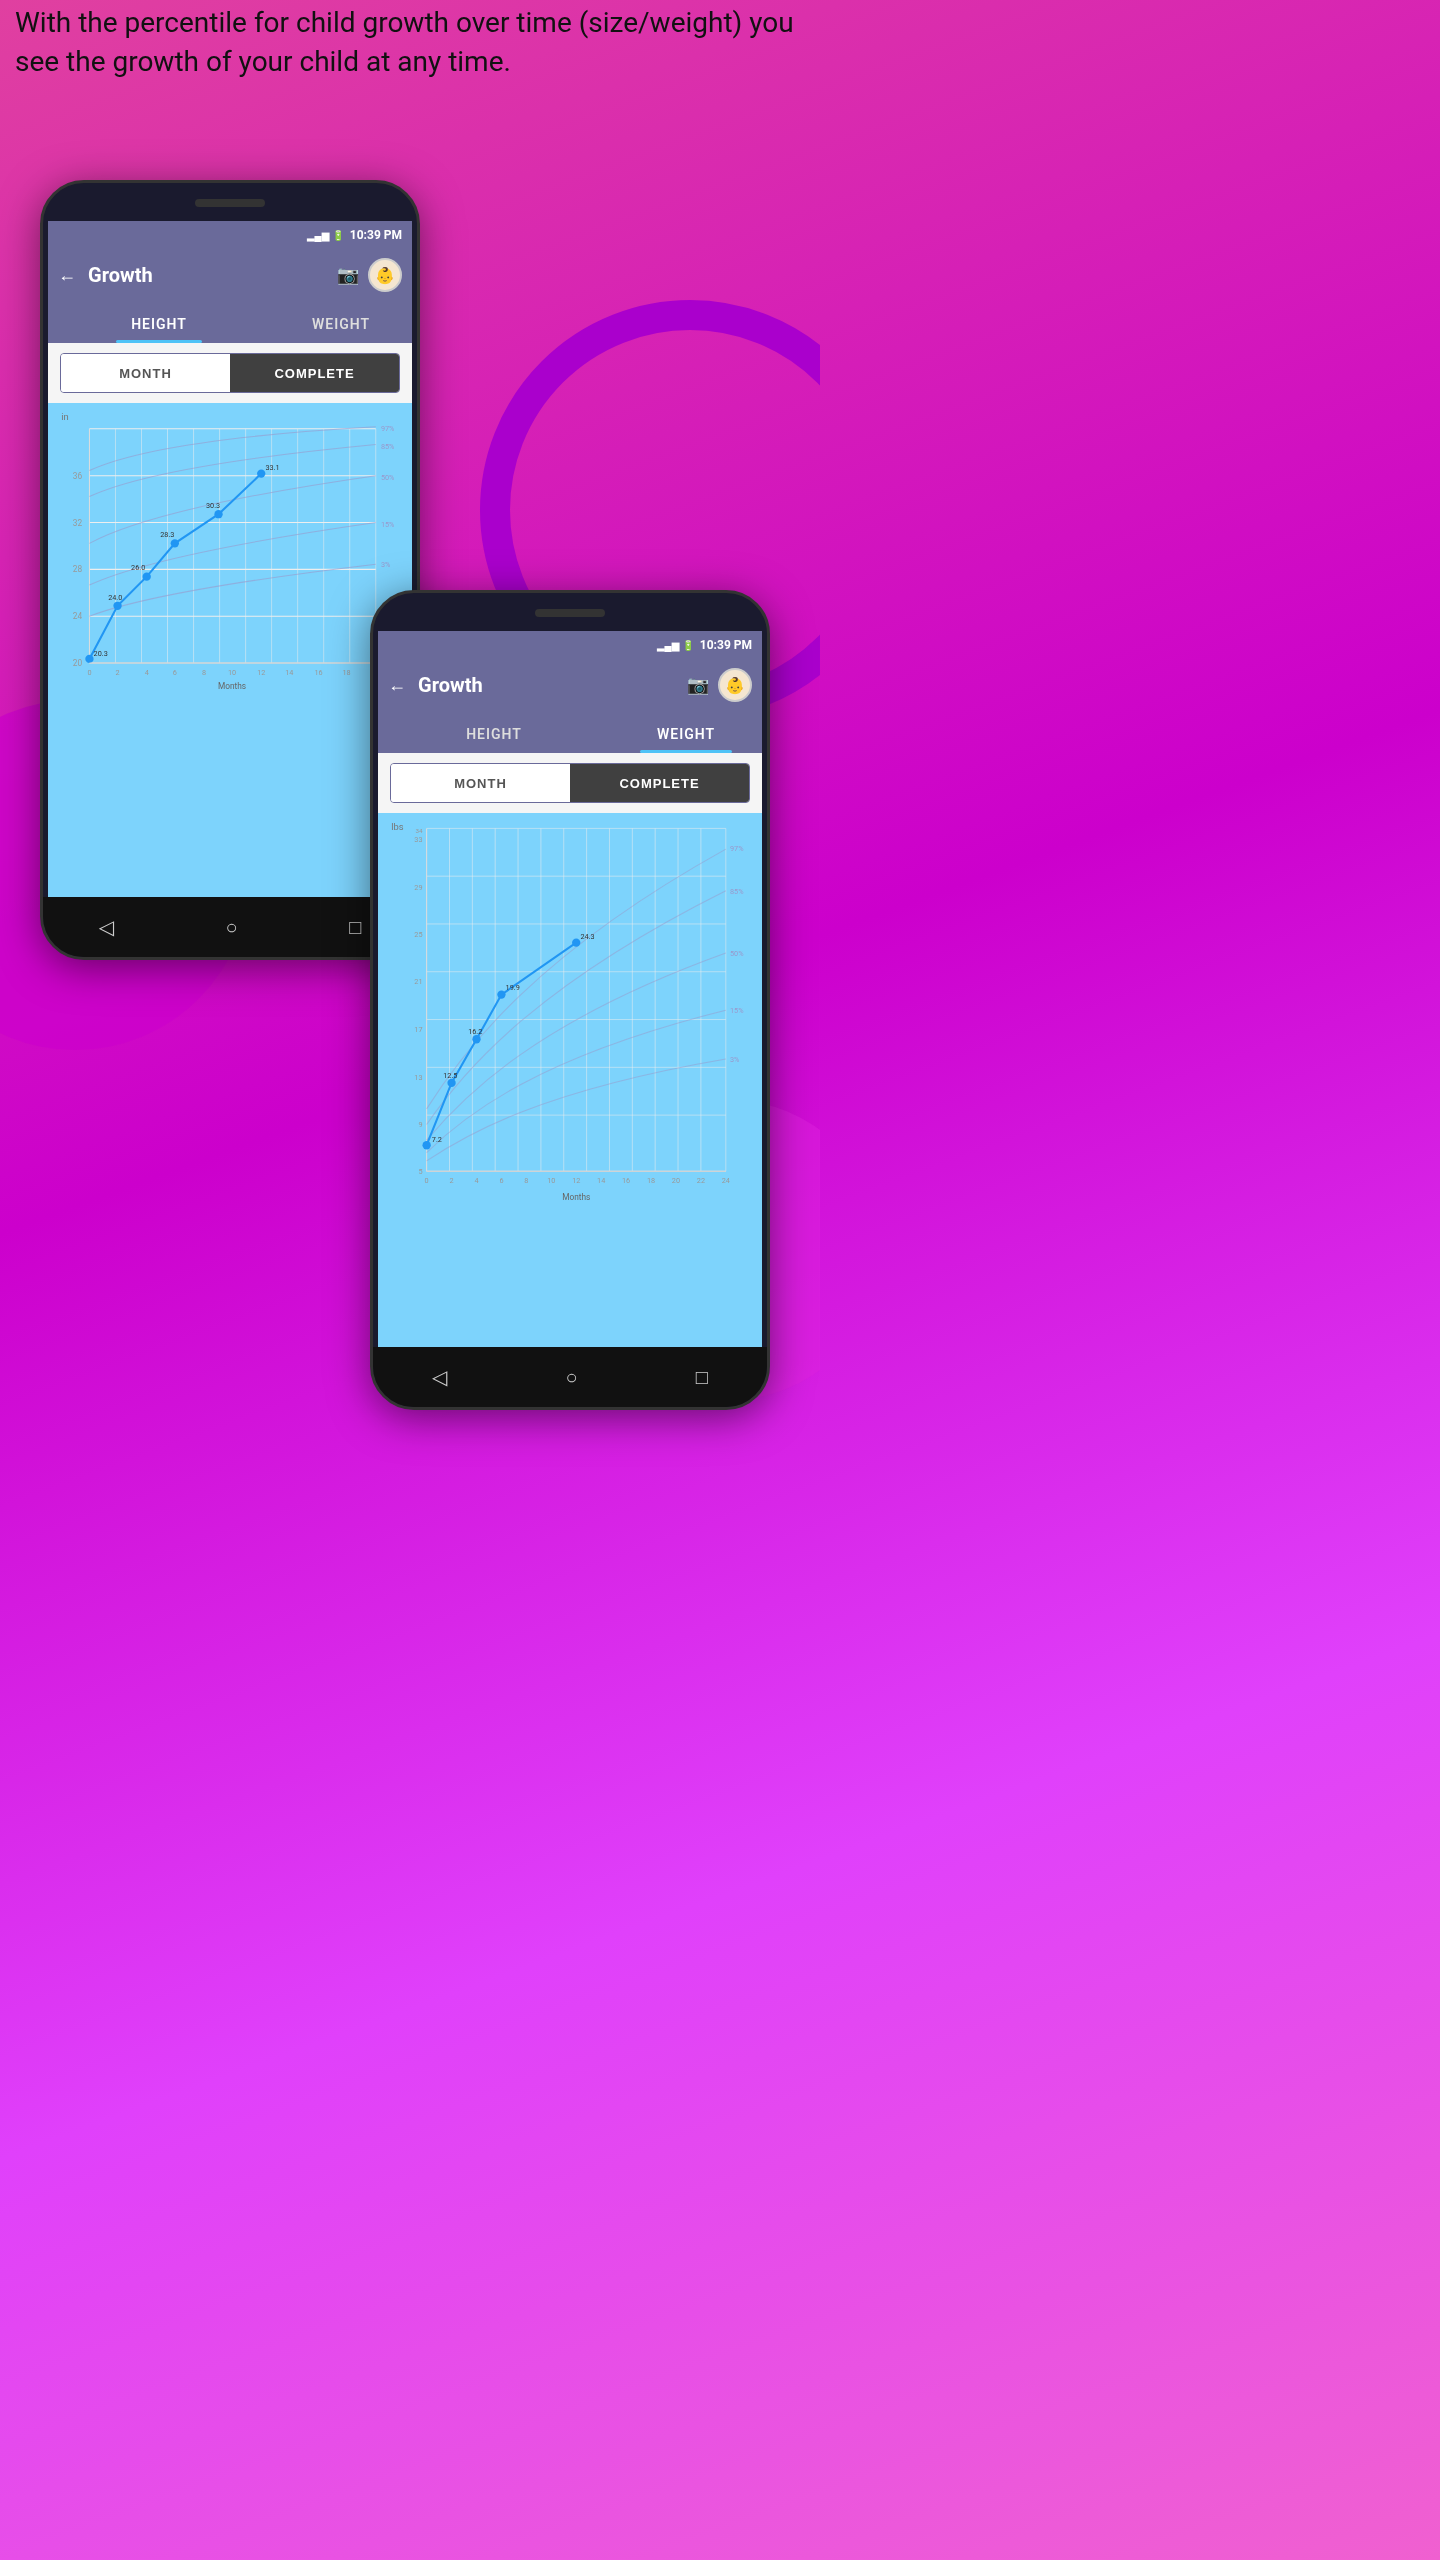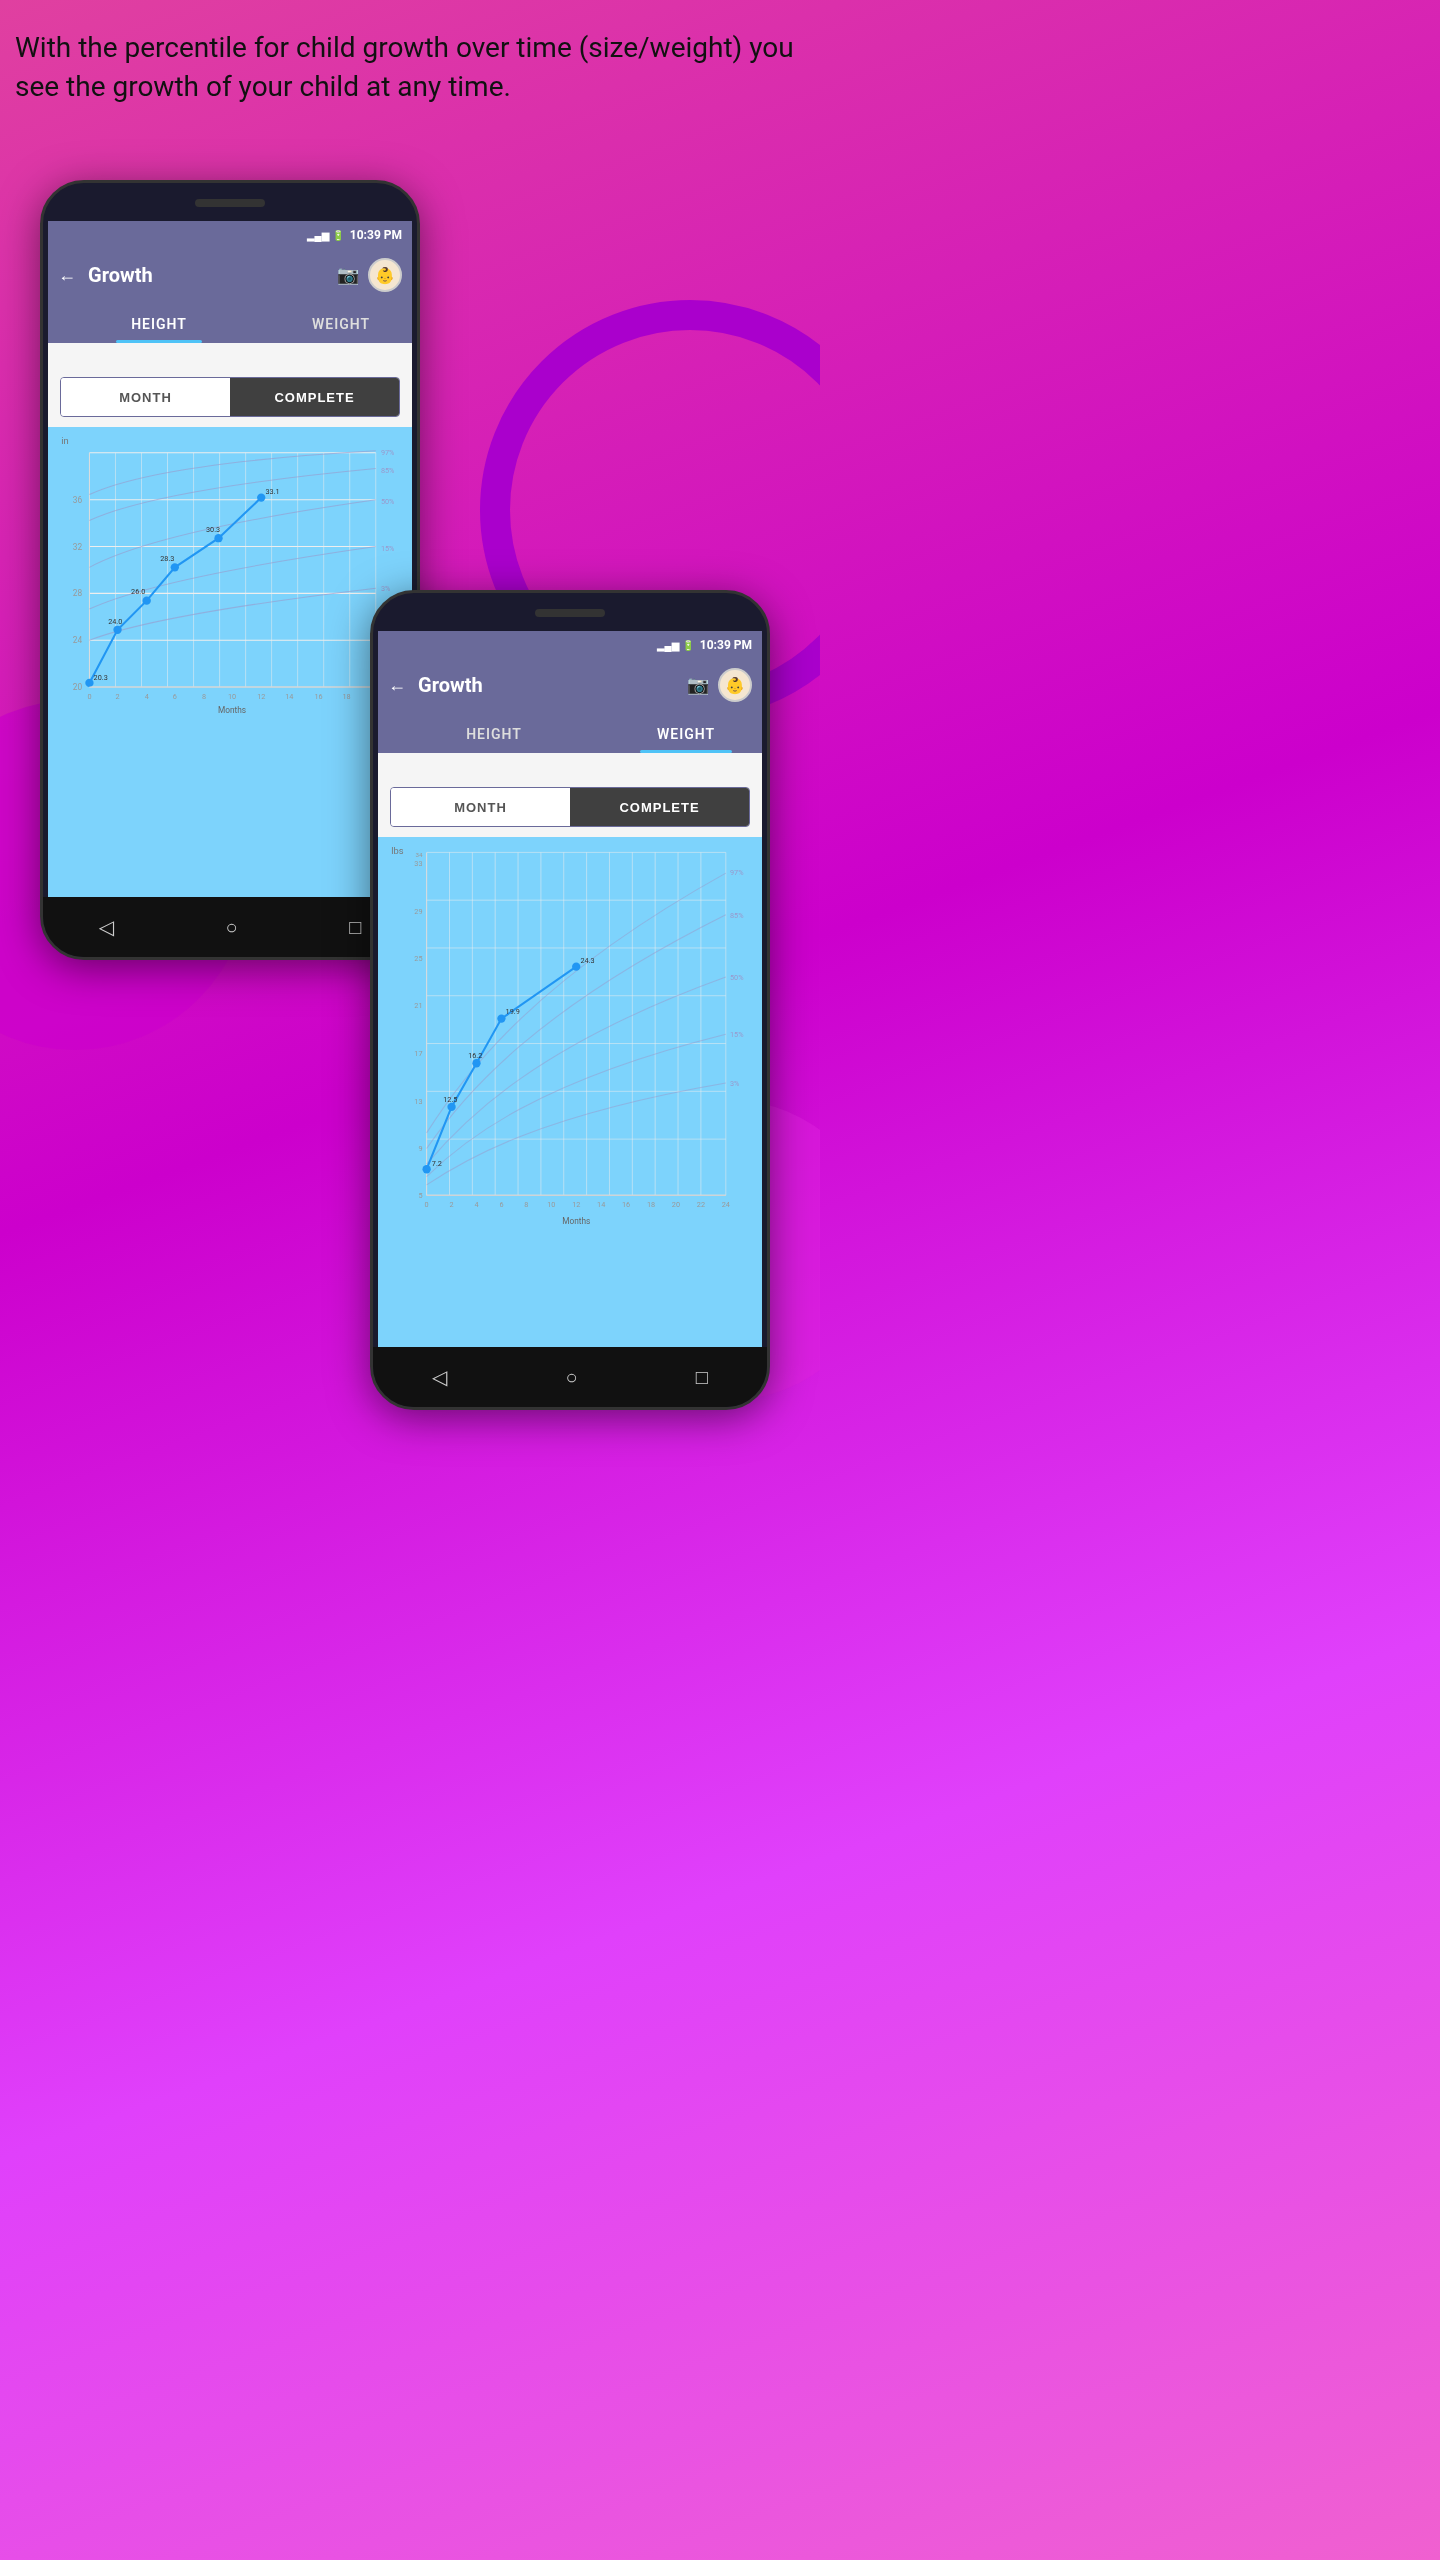--- a/index.html
+++ b/index.html
@@ -7,21 +7,21 @@
       width: 820px;
       min-height: 2560px;
       background: linear-gradient(160deg, #e040a0 0%, #cc00cc 40%, #e040fb 70%, #f060d0 100%);
       font-family: 'Roboto', Arial, sans-serif;
       overflow-x: hidden;
       position: relative;
     }
 
     .description-text {
       position: absolute;
-      top: 28px;
+      top: 3px;
       left: 15px;
       right: 15px;
       font-size: 28px;
       line-height: 1.4;
       color: #111;
       font-weight: 400;
     }
 
     
     .deco-circle-1 {
@@ -238,21 +238,20 @@
     .toggle-container {
       padding: 10px 12px;
       background: #f5f5f5;
     }
 
     .toggle-group {
       display: flex;
       border: 1.5px solid #6a6a9a;
       border-radius: 4px;
       overflow: hidden;
-      margin-top: 24px;
     }
 
     .toggle-btn {
       flex: 1;
       height: 38px;
       display: flex;
       align-items: center;
       justify-content: center;
       font-size: 13px;
       font-weight: 600;

